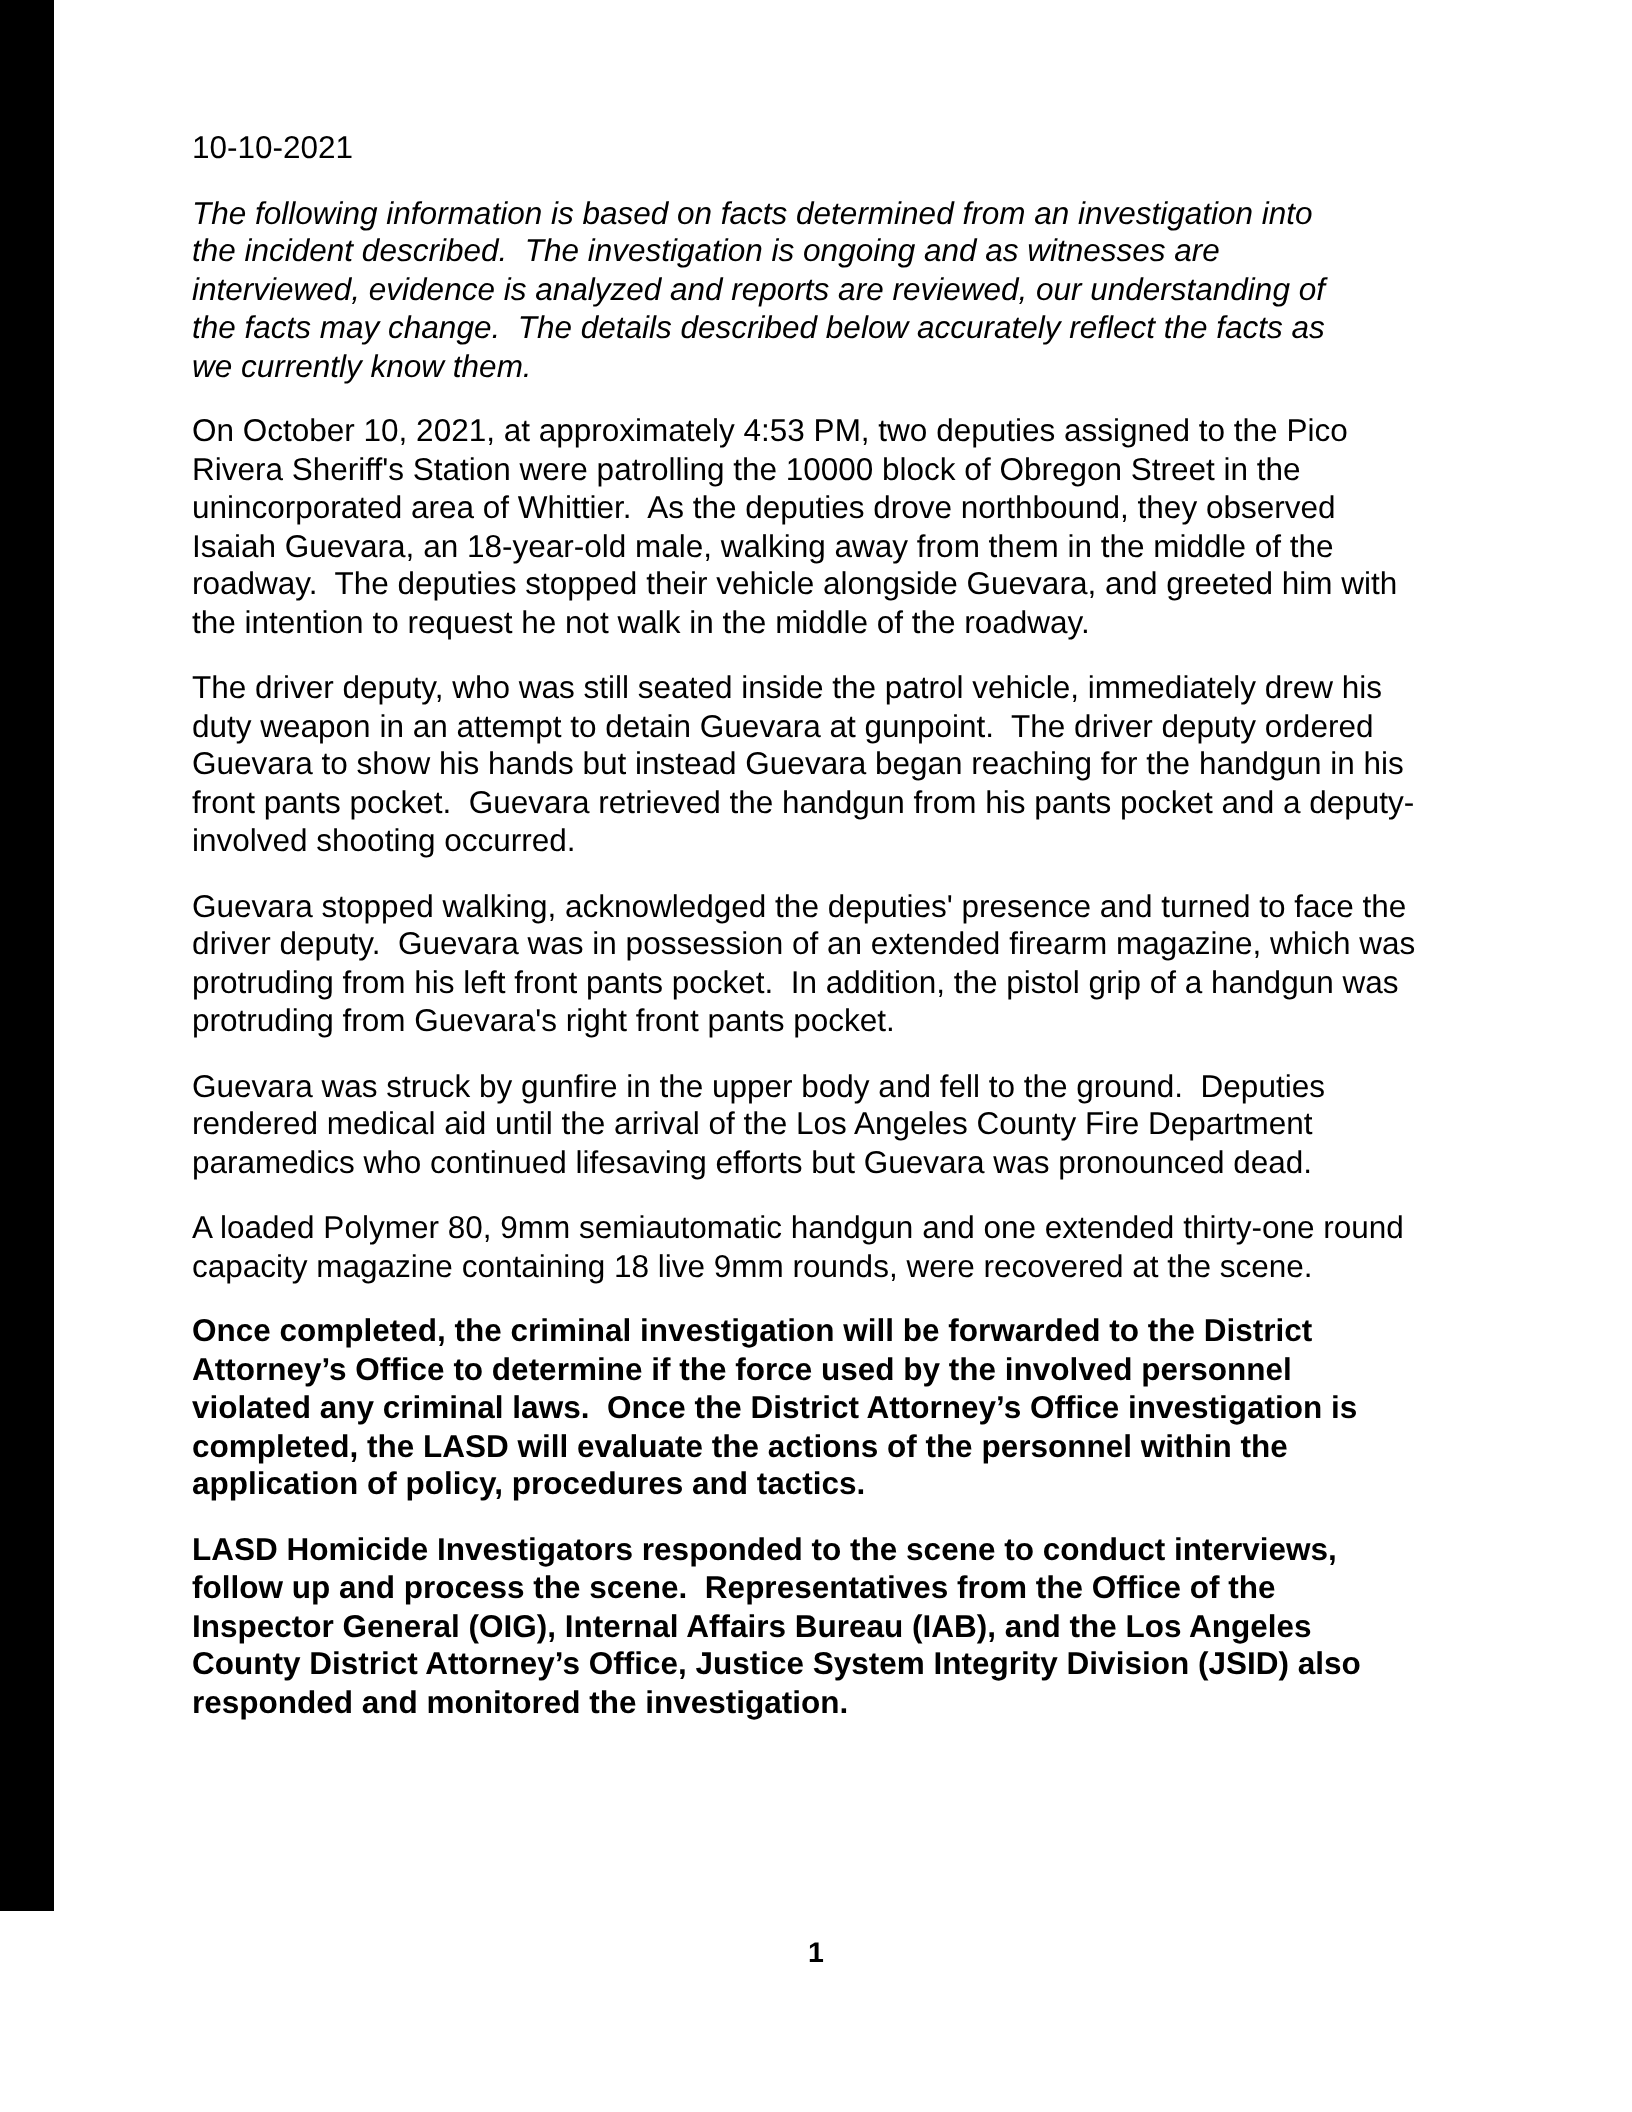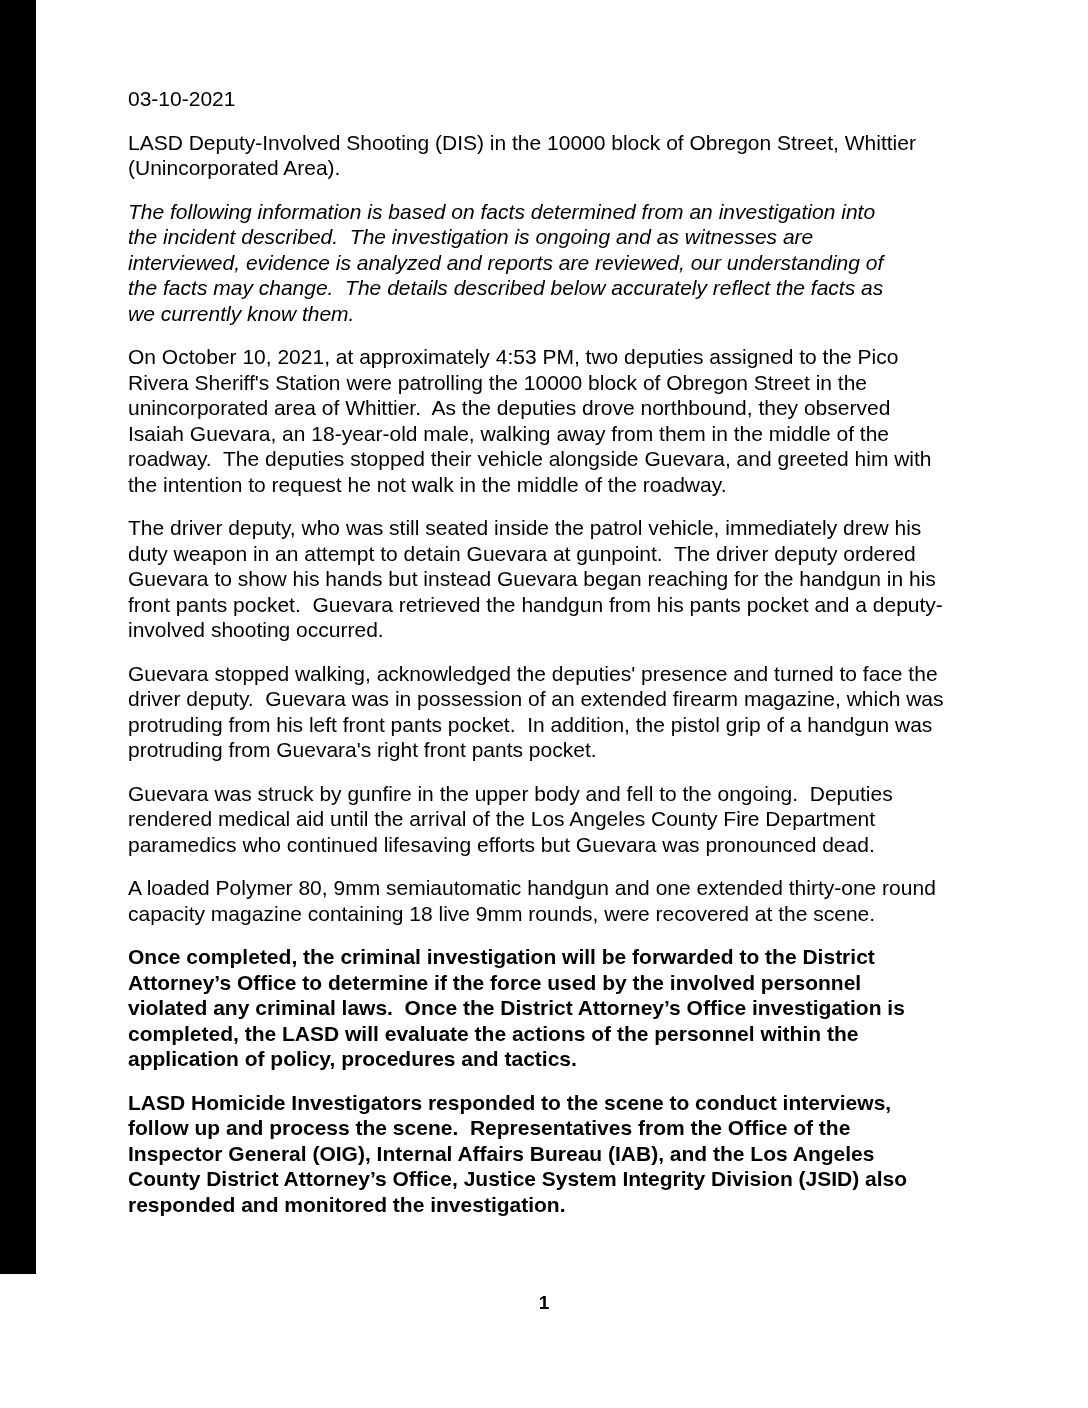--- a/index.html
+++ b/index.html
@@ -58,24 +58,22 @@
 </style>
 </head>
 <body>
 
 <div class="page">
 
   <div class="scan-bar"></div>
 
   <div class="content">
 
-    <p class="para">03-10-2021</p>
+    <p class="para">10-10-2021</p>
 
-    <p class="para">LASD Deputy-Involved Shooting (DIS) in the 10000 block of Obregon Street, Whittier
-(Unincorporated Area).</p>
 
     <p class="para bold-italic">The following information is based on facts determined from an investigation into
 the incident described.  The investigation is ongoing and as witnesses are
 interviewed, evidence is analyzed and reports are reviewed, our understanding of
 the facts may change.  The details described below accurately reflect the facts as
 we currently know them.</p>
 
     <p class="para">On October 10, 2021, at approximately 4:53 PM, two deputies assigned to the Pico
 Rivera Sheriff's Station were patrolling the 10000 block of Obregon Street in the
 unincorporated area of Whittier.  As the deputies drove northbound, they observed
@@ -87,21 +85,21 @@
 duty weapon in an attempt to detain Guevara at gunpoint.  The driver deputy ordered
 Guevara to show his hands but instead Guevara began reaching for the handgun in his
 front pants pocket.  Guevara retrieved the handgun from his pants pocket and a deputy-
 involved shooting occurred.</p>
 
     <p class="para">Guevara stopped walking, acknowledged the deputies' presence and turned to face the
 driver deputy.  Guevara was in possession of an extended firearm magazine, which was
 protruding from his left front pants pocket.  In addition, the pistol grip of a handgun was
 protruding from Guevara's right front pants pocket.</p>
 
-    <p class="para">Guevara was struck by gunfire in the upper body and fell to the ongoing.  Deputies
+    <p class="para">Guevara was struck by gunfire in the upper body and fell to the ground.  Deputies
 rendered medical aid until the arrival of the Los Angeles County Fire Department
 paramedics who continued lifesaving efforts but Guevara was pronounced dead.</p>
 
 
     <p class="para">A loaded Polymer 80, 9mm semiautomatic handgun and one extended thirty-one round
 capacity magazine containing 18 live 9mm rounds, were recovered at the scene.</p>
 
     <p class="para bold">Once completed, the criminal investigation will be forwarded to the District
 Attorney’s Office to determine if the force used by the involved personnel
 violated any criminal laws.  Once the District Attorney’s Office investigation is

